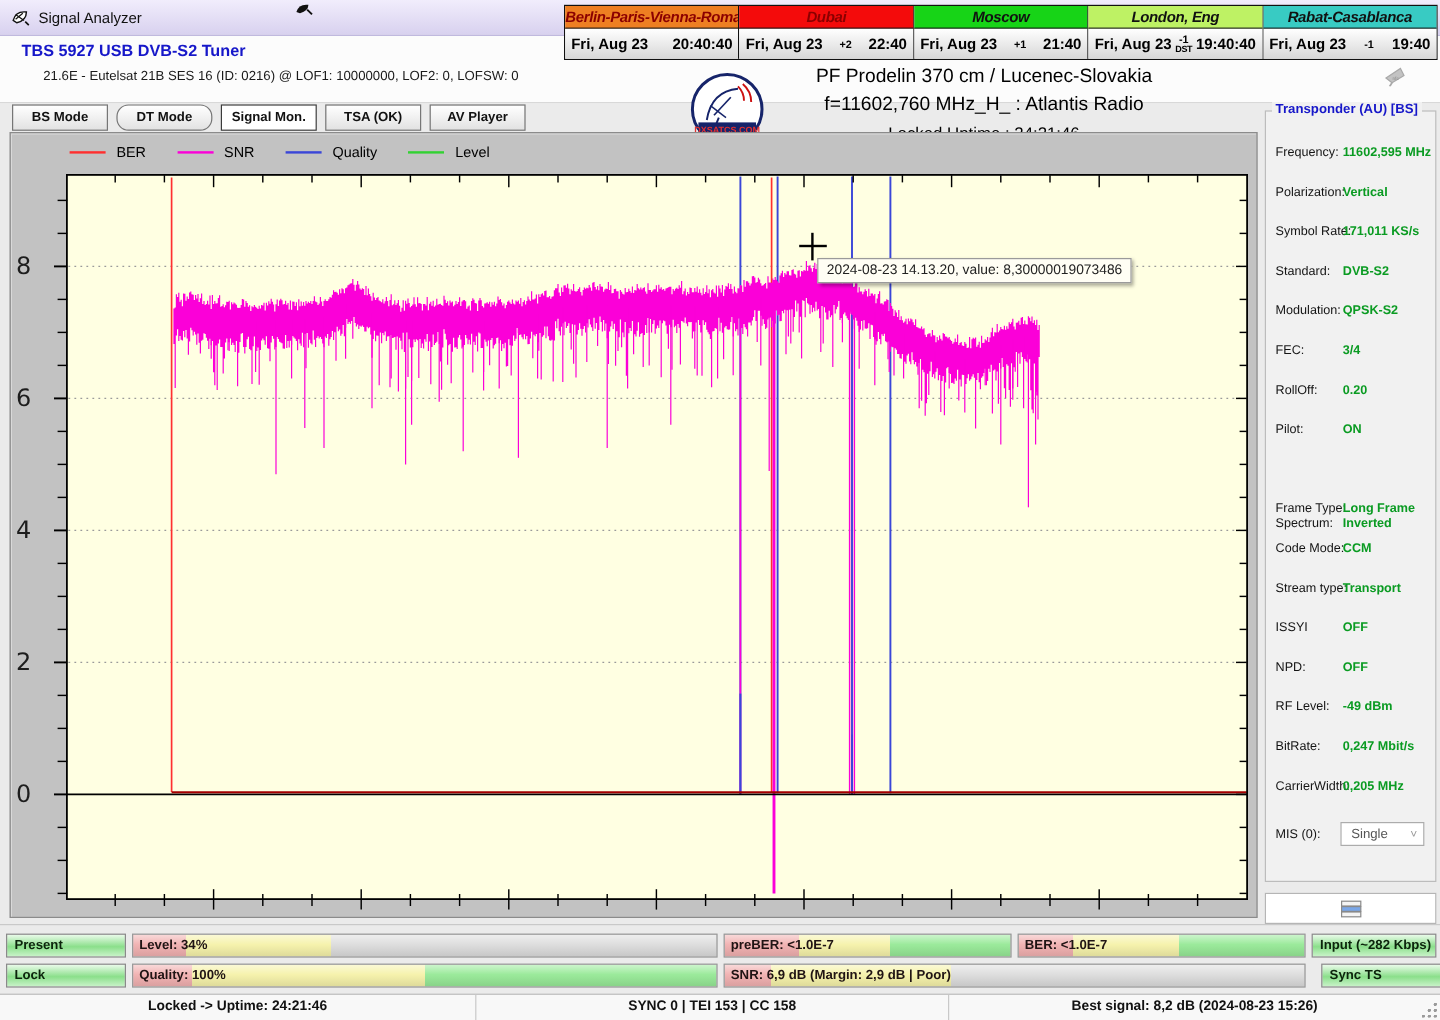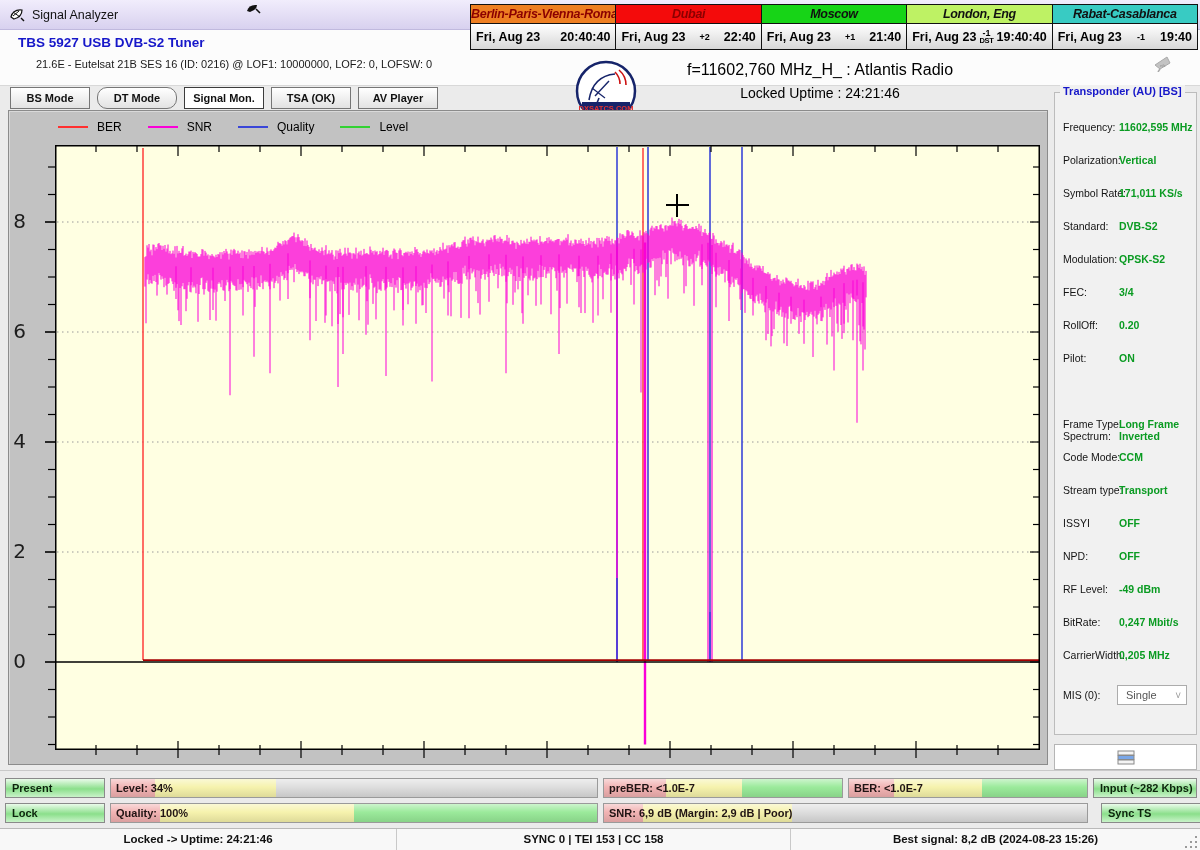--- a/index.html
+++ b/index.html
@@ -194,20 +194,21 @@
 
   <div id="tabs">
       <div class="tab" style="left: 10px;">BS Mode</div>
       <div class="tab" style="left: 97px; border-radius: 10px;">DT Mode</div>
       <div class="tab active" style="left: 184px;">Signal Mon.</div>
       <div class="tab" style="left: 271px;">TSA (OK)</div>
       <div class="tab" style="left: 358px;">AV Player</div>
     </div>
 
   <div class="header-block">
+    <div class="hline1">PF Prodelin 370 cm / Lucenec-Slovakia</div>
     <div class="hline2">f=11602,760 MHz_H_ : Atlantis Radio</div>
     <div class="hline3">Locked Uptime : 24:21:46</div>
   </div>
 
   <div class="logo">
     <svg width="62" height="62" viewBox="0 0 62 62">
       <circle cx="31" cy="31" r="29" fill="#ffffff" stroke="#16246a" stroke-width="2.5"></circle>
       <path d="M14 40 Q18 16 40 14" stroke="#16246a" stroke-width="1.6" fill="none"></path>
       <line x1="20" y1="36" x2="34" y2="21" stroke="#16246a" stroke-width="1.4"></line>
       <line x1="17" y1="28" x2="30" y2="38" stroke="#16246a" stroke-width="1.2"></line>
@@ -388,20 +389,21 @@
       <line x1="978" y1="22" x2="984" y2="22" stroke="#000" stroke-width="1.2"></line>
     </svg>
   <div id="ylabels">
       <div class="ylabel" style="top: 209px;">8</div>
       <div class="ylabel" style="top: 319px;">6</div>
       <div class="ylabel" style="top: 429px;">4</div>
       <div class="ylabel" style="top: 539px;">2</div>
       <div class="ylabel" style="top: 649px;">0</div>
     </div>
   <div class="crosshair"></div>
+  <div class="tooltip">2024-08-23 14.13.20, value: 8,30000019073486</div>
 
   <div class="right-panel">
     <div class="rp-title">Transponder (AU) [BS]</div>
     <div id="rp-rows">
         <div class="rp-row" style="top: 28px; text-align: right;">
           <span class="rp-label">Frequency:</span>
           <span class="rp-value">11602,595 MHz</span>
         </div>
         <div class="rp-row" style="top: 61px;">
           <span class="rp-label">Polarization:</span>

